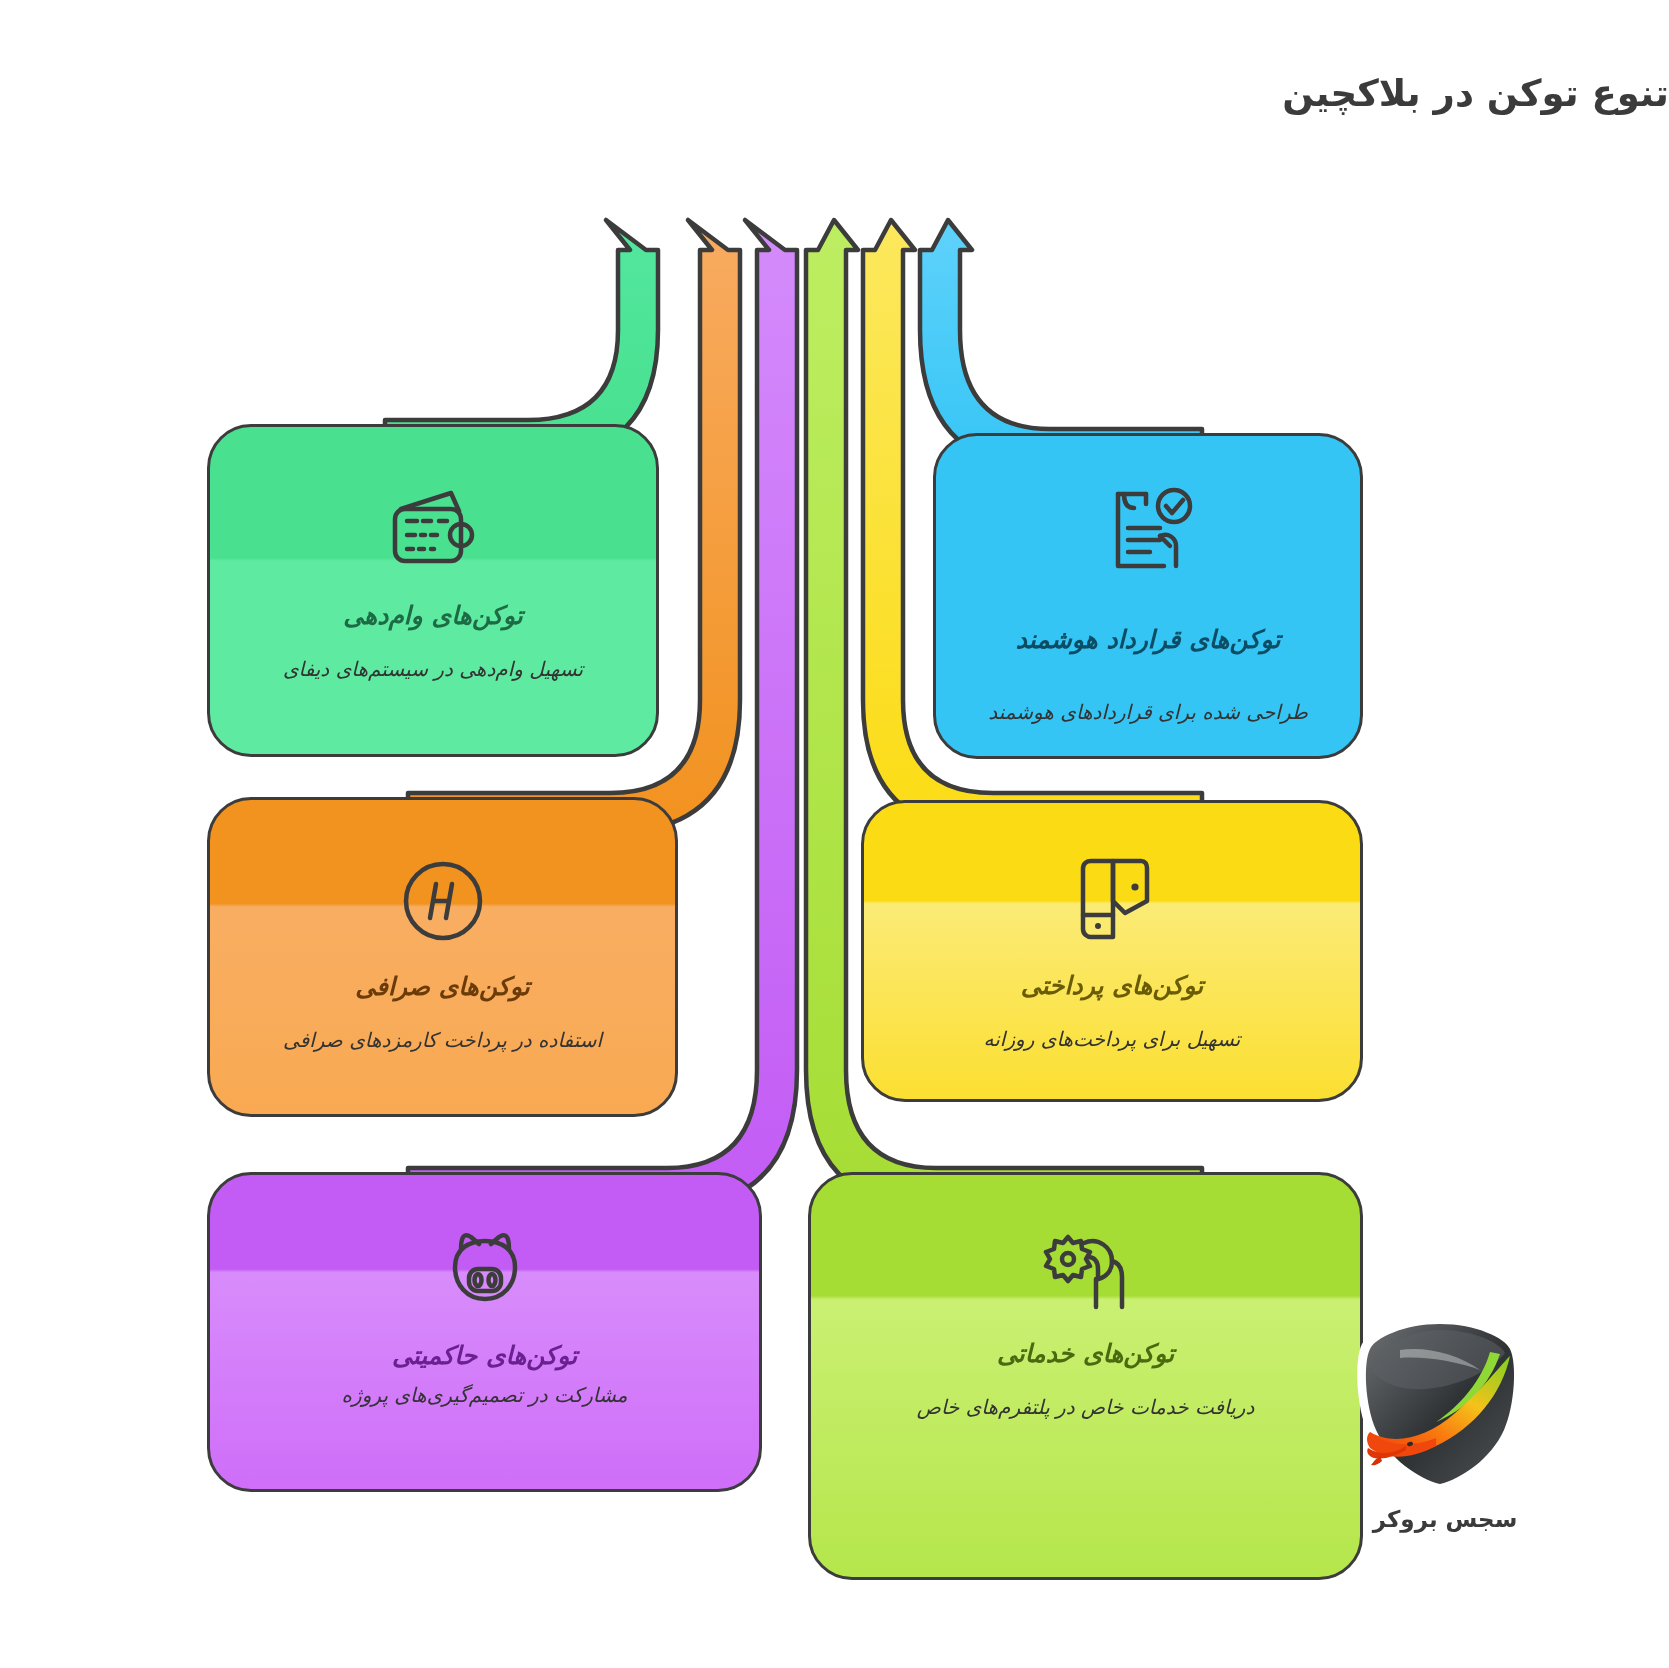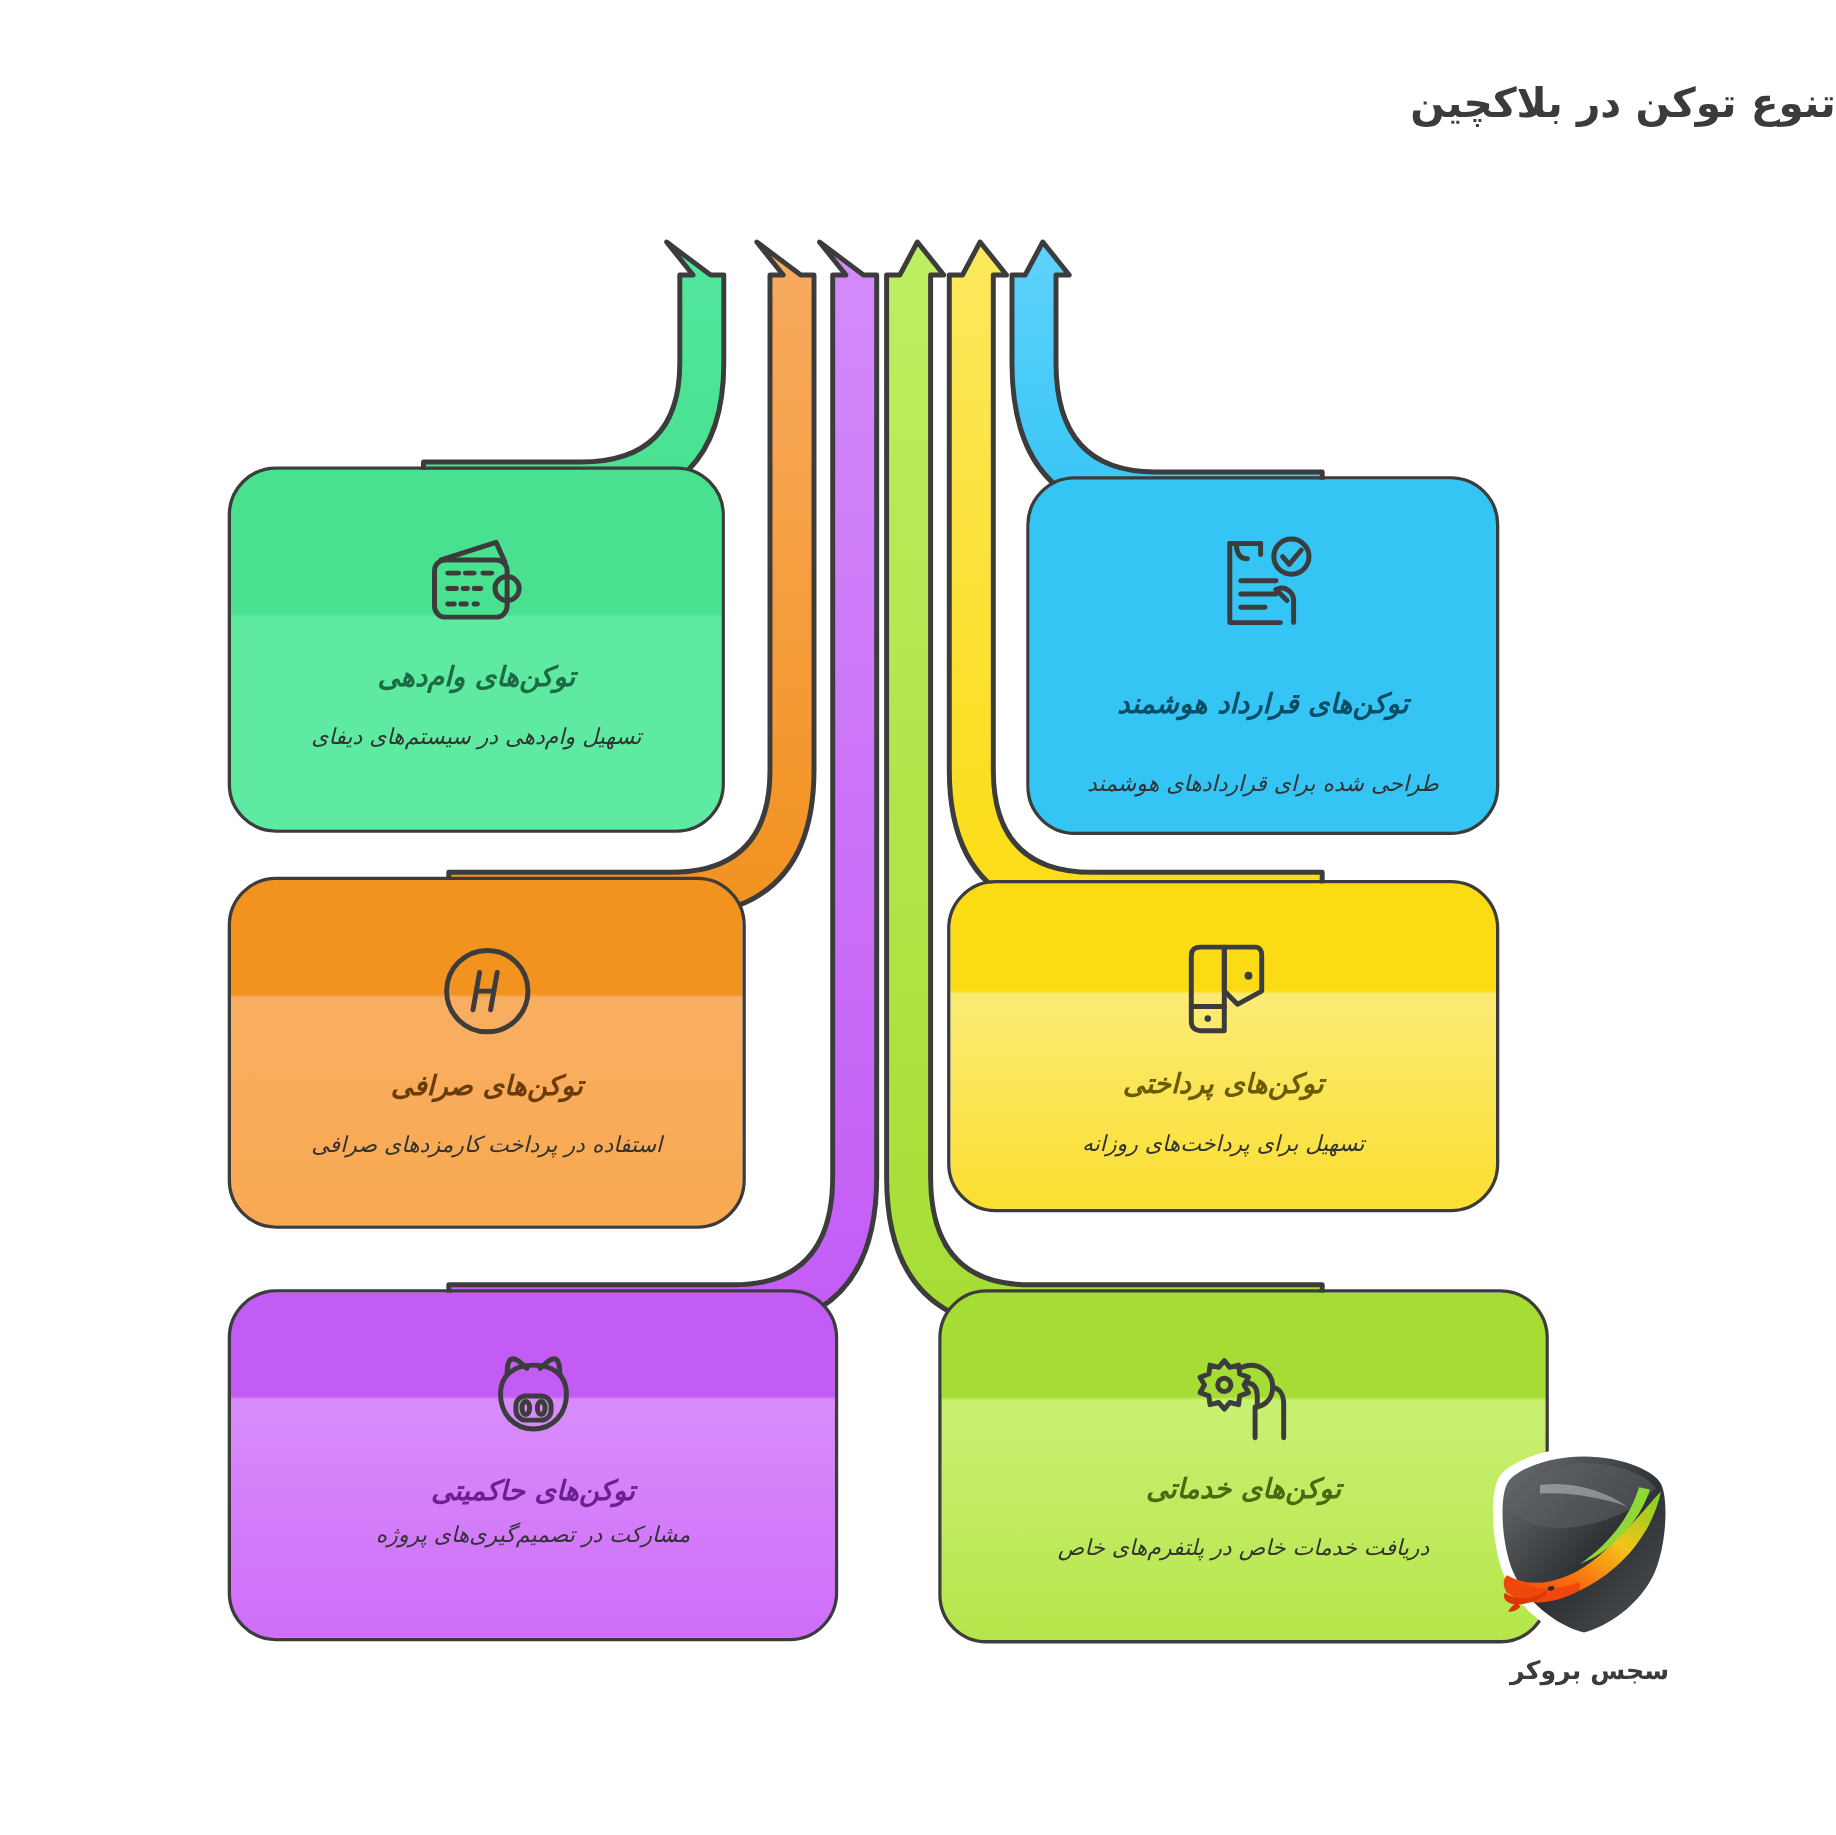--- a/index.html
+++ b/index.html
@@ -115,23 +115,22 @@
   }
   #card-smart .card-title { color: #0c4d66; }
 
   #card-payment {
     left: 861px; top: 800px; width: 502px; height: 302px;
     background: linear-gradient(180deg, #fbdc14 0%, #fbdc14 33%, #fbeb76 34%, #fbdf31 100%);
   }
   #card-payment .card-title { color: #6a5c06; }
 
   #card-service {
-    left: 808px; top: 1172px; width: 555px; height: 322px;
+    left: 808px; top: 1172px; width: 555px; height: 408px;
     background: linear-gradient(180deg, #a6dd34 0%, #a6dd34 30%, #caf072 31%, #b5e64b 100%);
-    margin-left: 45px;
   }
   #card-service .card-title { color: #4b6a10; }
 
   
   .logo {
     position: absolute;
     left: 1330px;
     top: 1310px;
     width: 230px;
     height: 260px;

